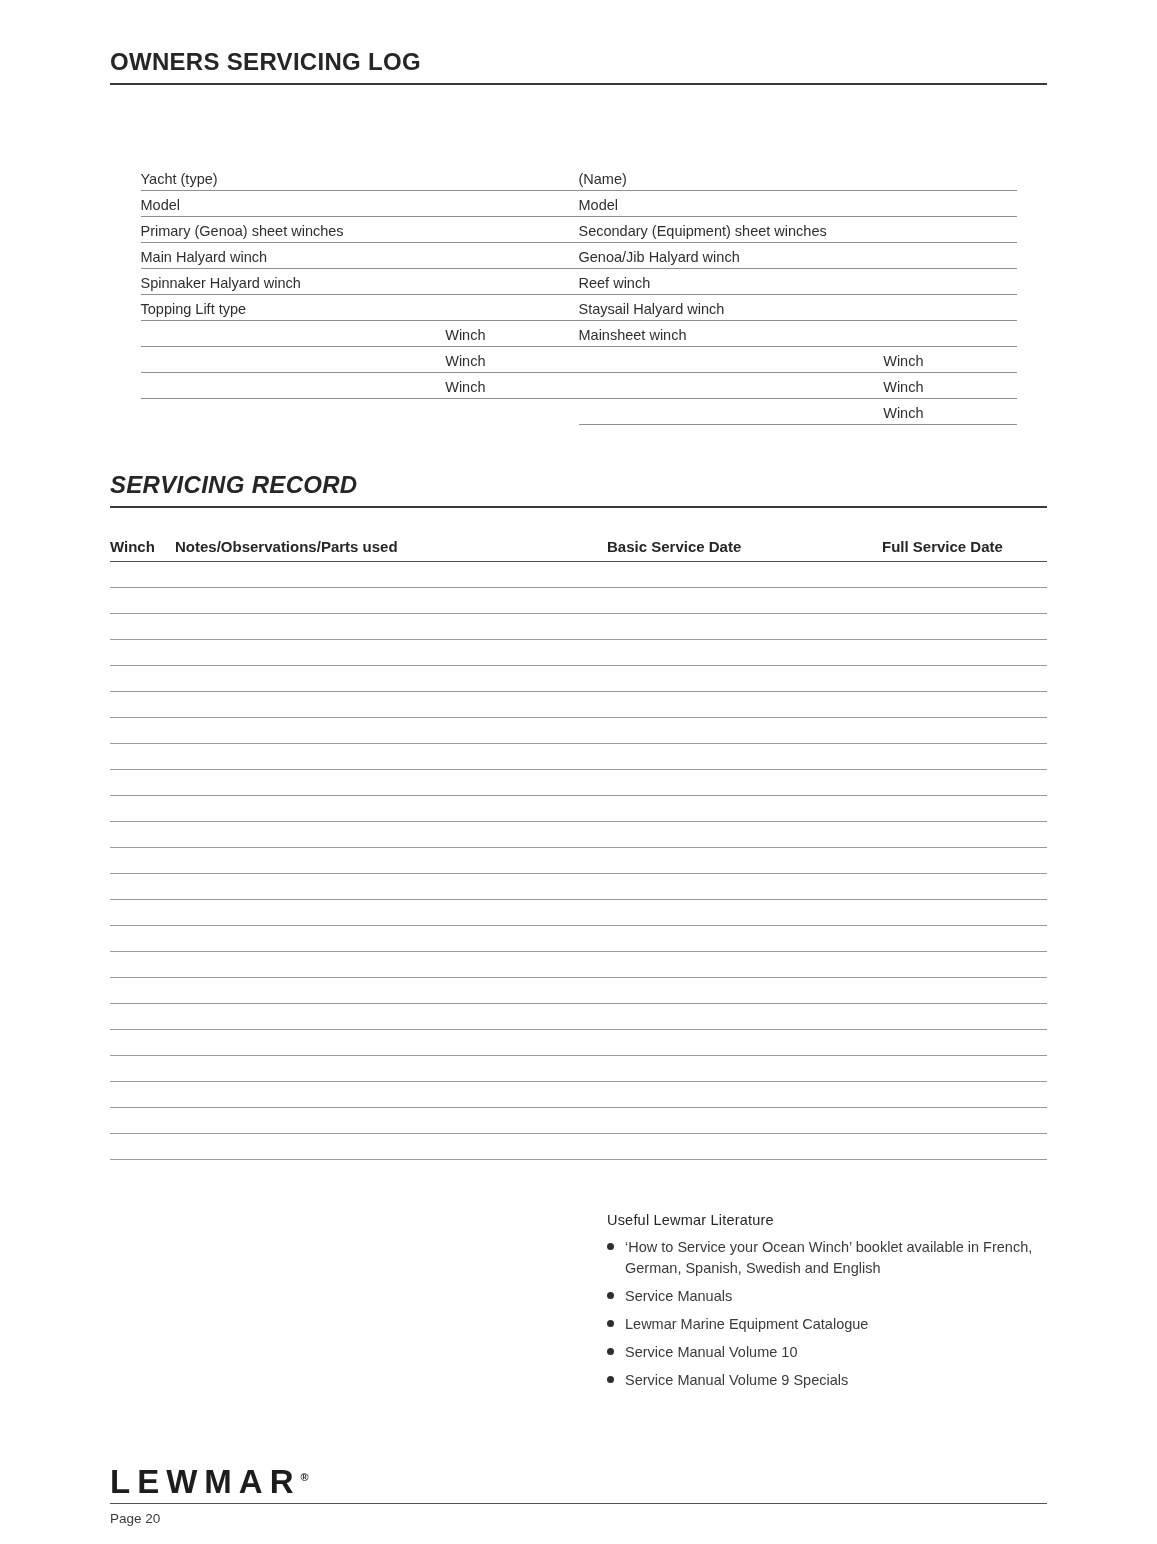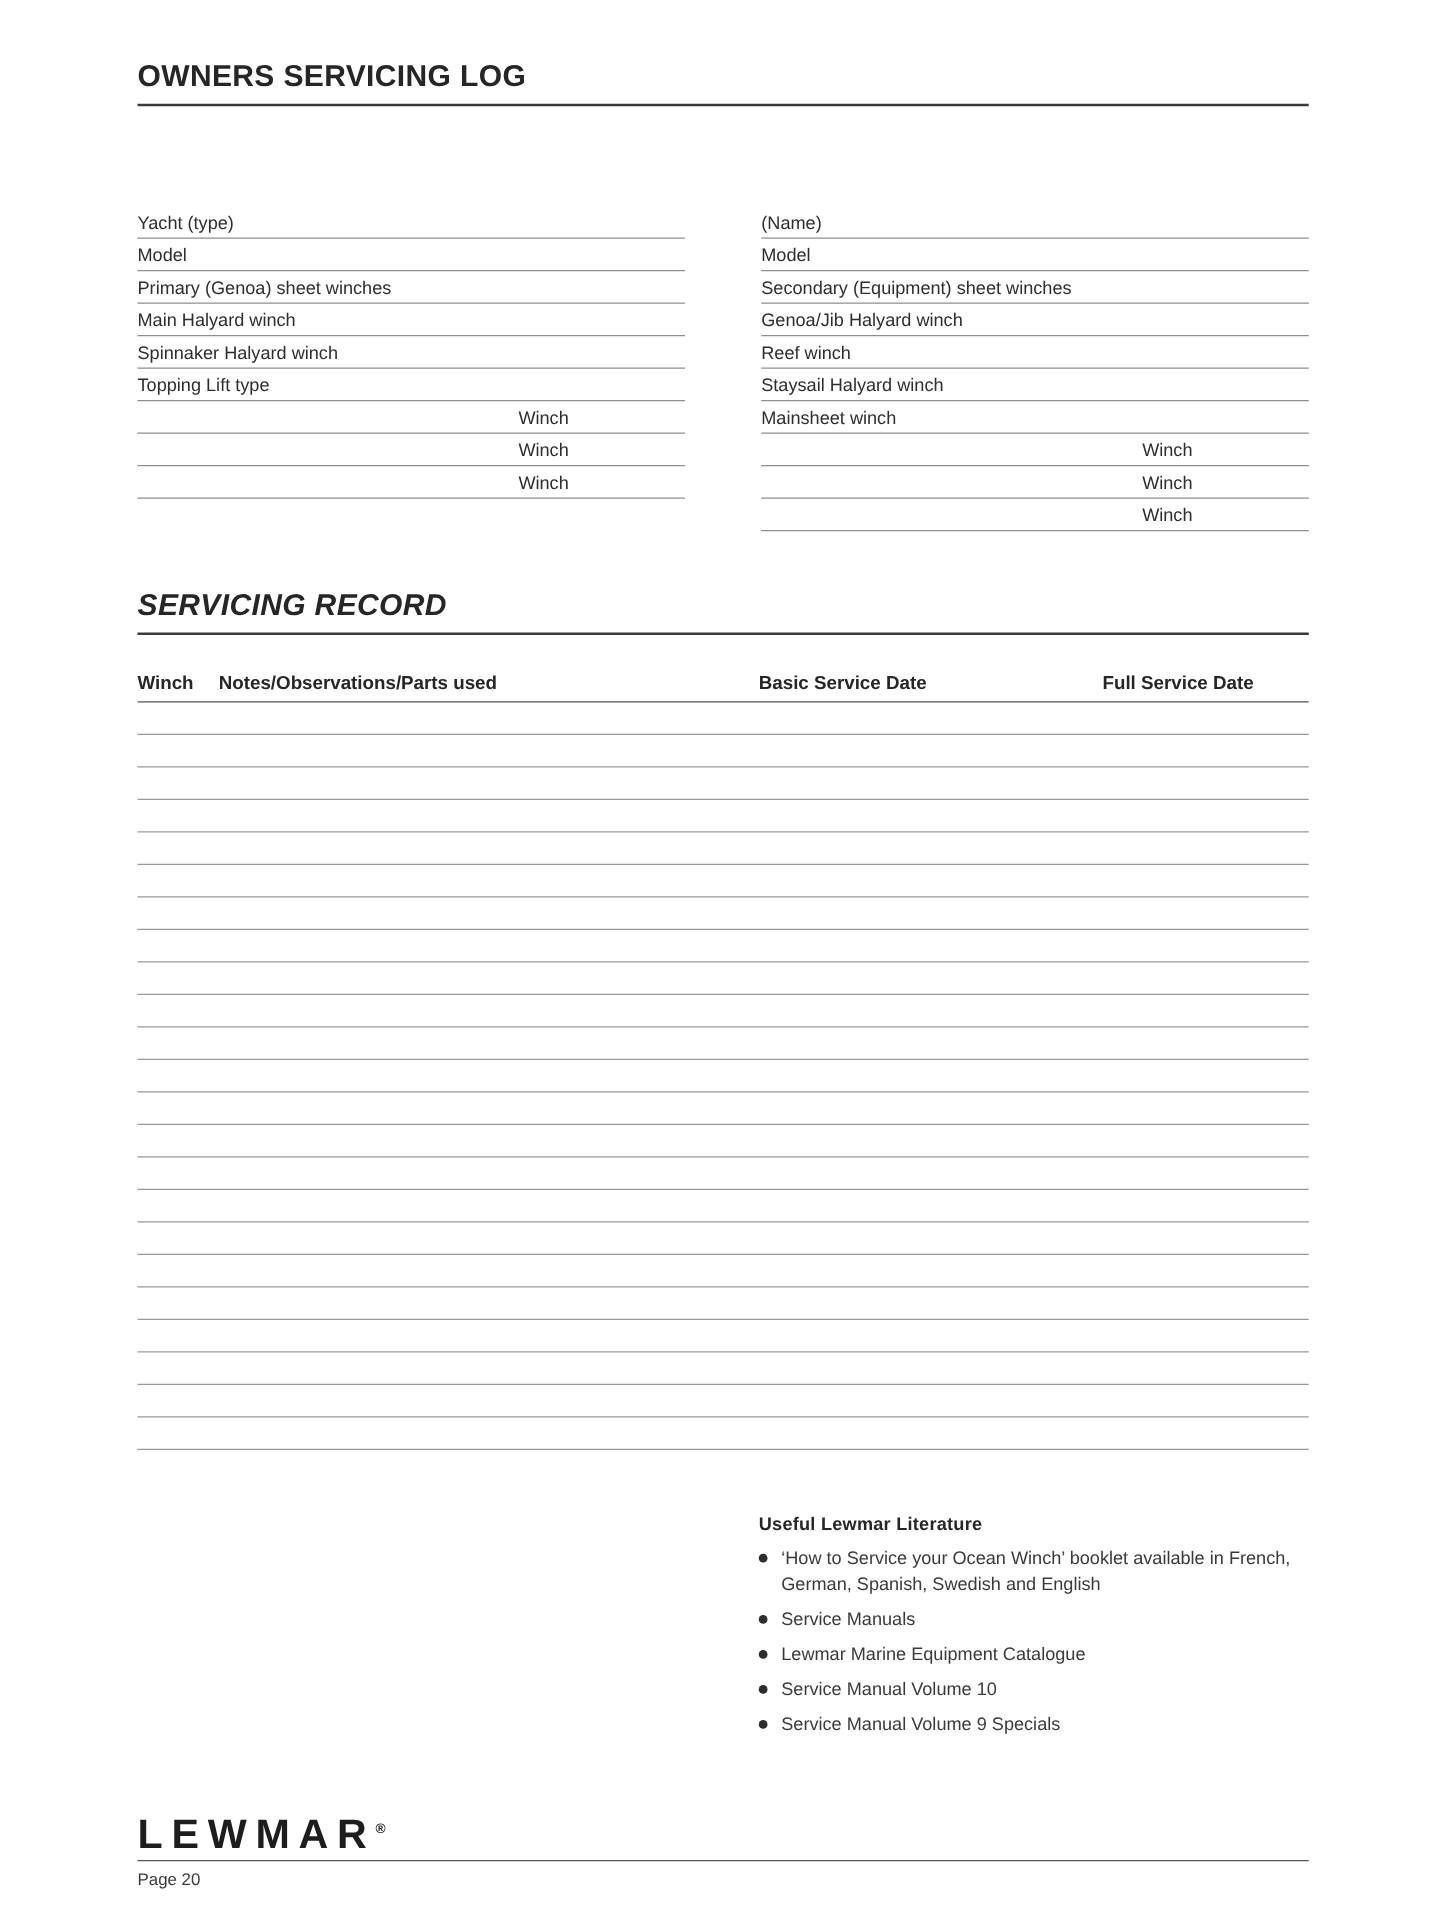--- a/index.html
+++ b/index.html
@@ -10,21 +10,21 @@
     color:#2e2e2e;
     overflow:hidden;
   }
   .page { width:1157px; height:1544px; padding:48px 110px 0 110px; position:relative; }
 
   .page-title {
     font-size:24px; font-weight:bold; letter-spacing:0.3px; color:#262626;
     padding-bottom:7px; border-bottom:2.5px solid #3a3a3a;
   }
 
-  .form-columns { display:flex; justify-content:space-between; margin-top:80px; }
+  .form-columns { display:flex; justify-content:center; margin-top:80px; }
   .form-col { width:438px; }
   .field-row { height:26px; border-bottom:1px solid #8f8f8f; display:flex; align-items:flex-end; }
   .field-label { font-size:14.5px; line-height:1; padding-bottom:4px; color:#2e2e2e; }
   .winch-row .field-label { margin-left:auto; margin-right:93px; }
 
   .section-title {
     margin-top:46px; font-size:24px; font-weight:bold; letter-spacing:0.3px; color:#262626;
     padding-bottom:7px; border-bottom:2.5px solid #3a3a3a;font-style:italic;
   }
 
@@ -33,26 +33,26 @@
     border-bottom:1.5px solid #555; font-weight:bold; font-size:15px; color:#262626;
   }
   .rh-col1 { width:65px; }
   .rh-col2 { width:432px; }
   .rh-col3 { width:275px; }
   .rh-col4 { flex:1; }
 
   .record-rows .record-row { height:26px; border-bottom:1px solid #999; }
 
   .literature { margin-top:52px; margin-left:497px; width:440px; }
-  .lit-title { font-size:14.5px; font-weight:bold; letter-spacing:0.2px; color:#262626; margin-bottom:9px; }
+  .lit-title { font-size:14.5px; font-weight:normal; letter-spacing:0.2px; color:#262626; margin-bottom:9px; }
   .lit-list { list-style:none; }
   .lit-item { display:flex; gap:11px; margin-bottom:7px; font-size:14.5px; line-height:1.45; color:#3a3a3a; }
   .bullet { width:7px; height:7px; min-width:7px; border-radius:50%; background:#2e2e2e; margin-top:6px; display:inline-block; }
 
-  .footer { position:absolute; left:110px; right:110px; bottom:29px; }
+  .footer { position:absolute; left:110px; right:110px; bottom:14px; }
   .logo { font-size:33px; font-weight:bold; letter-spacing:7px; color:#1d1d1d; line-height:1.1; }
   .logo .reg { font-size:11px; letter-spacing:0; vertical-align:super; font-weight:bold; }
   .footer-line { border-top:1.5px solid #555; margin-top:3px; }
   .page-num { font-size:13.5px; color:#3a3a3a; margin-top:7px; padding-bottom:4px; }
 </style>
 </head>
 <body>
 
 <div class="page">
 

